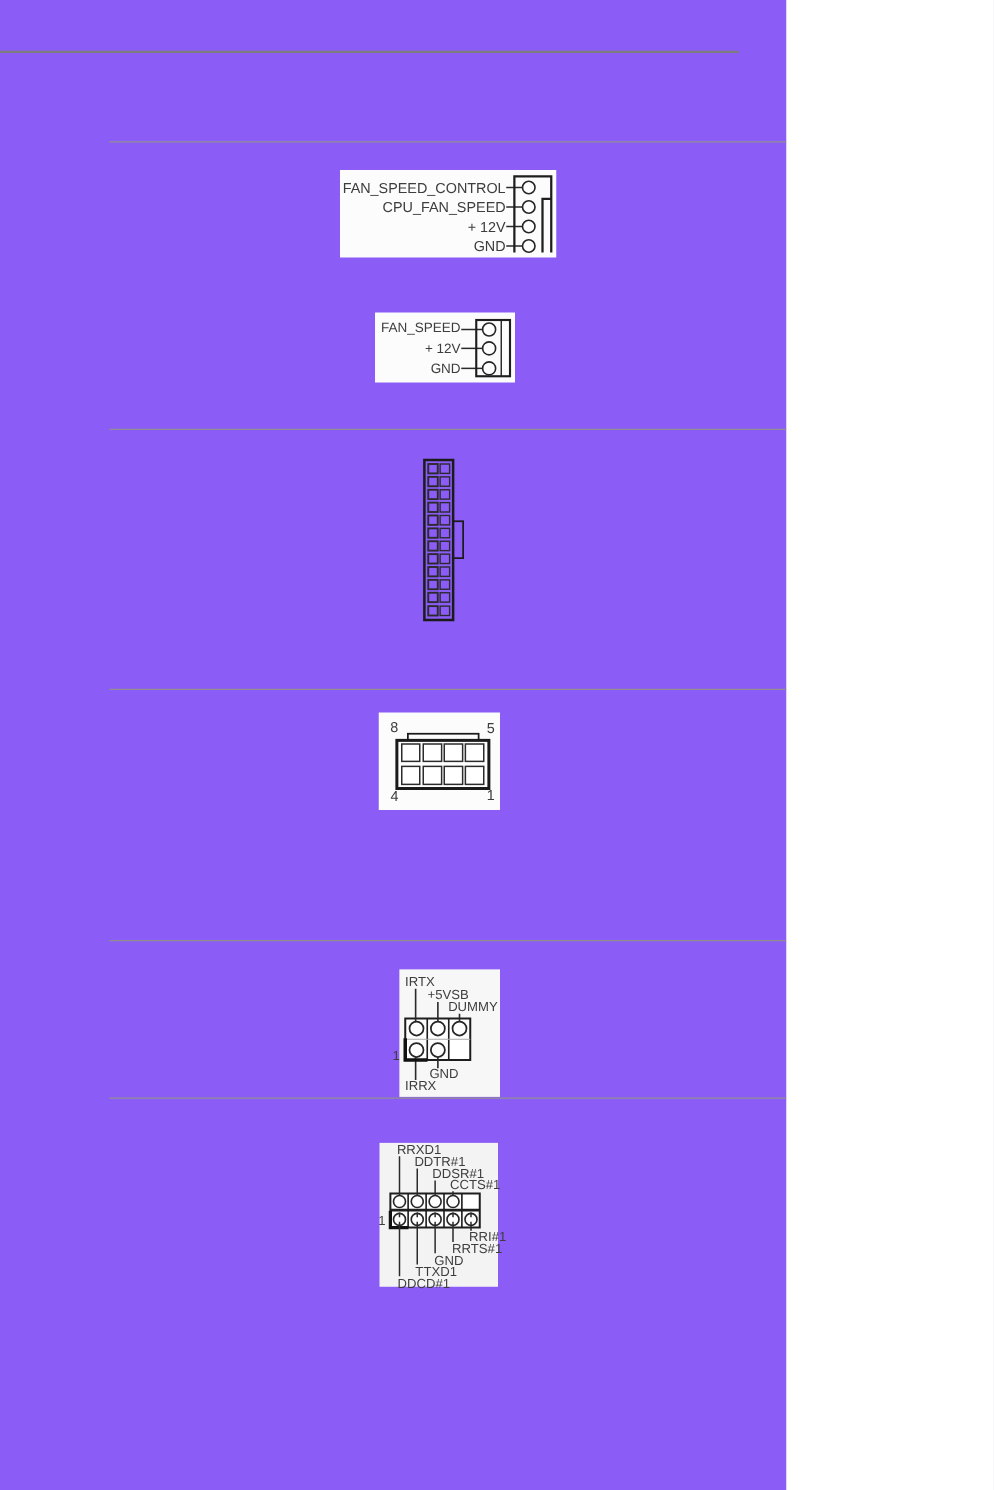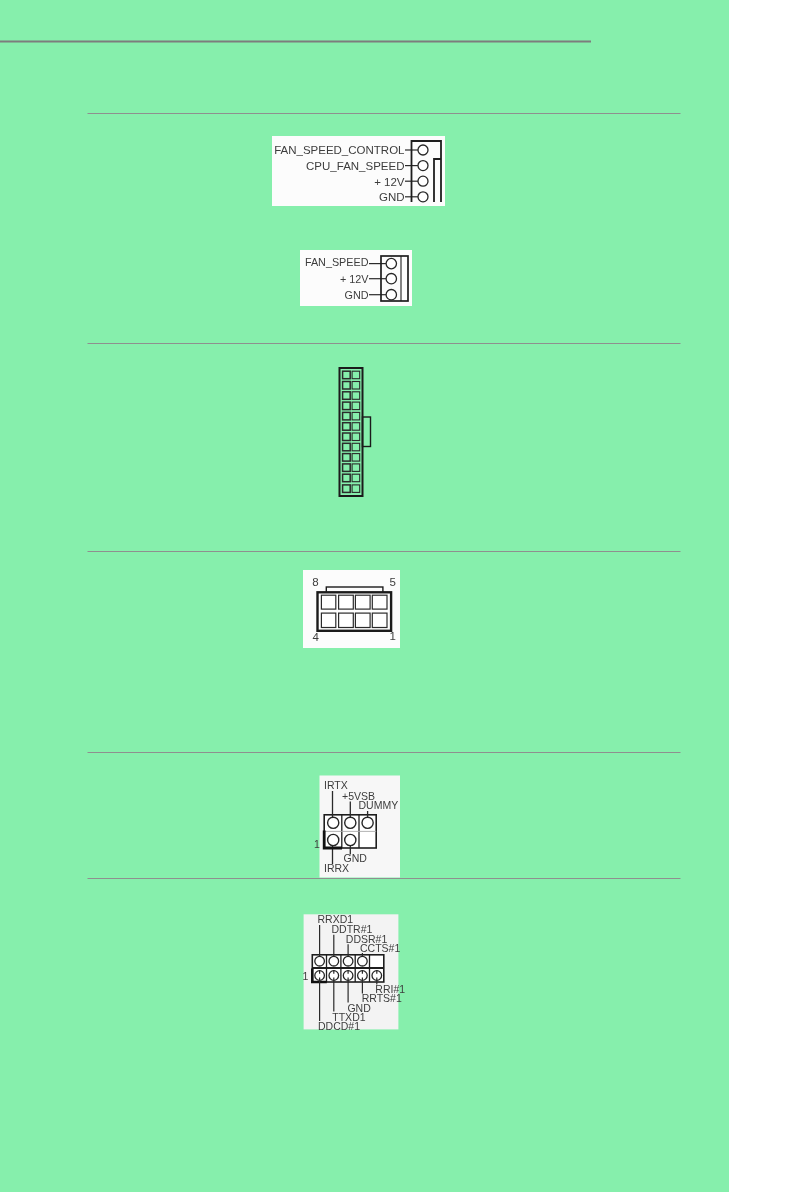--- a/index.html
+++ b/index.html
@@ -1,16 +1,16 @@
 <!DOCTYPE html>
 <html><head>
 <meta charset="utf-8">
 <style>
 html,body{margin:0;padding:0;background:#ffffff;}
-#page{position:relative;width:729px;height:1192px;background:#86efac;overflow:hidden;}
+#page{position:relative;width:629px;height:1192px;background:#8b5cf6;overflow:hidden;}
 svg{position:absolute;top:0;left:0;display:block;}
 text{font-family:"Liberation Sans",sans-serif;fill:#3d3d3d;}
 </style>
 </head>
 <body>
 <div id="page">
 <svg width="795" height="1192" viewBox="0 0 795 1192">
 
 <line x1="0" y1="41.5" x2="591" y2="41.5" stroke="#7d7d7d" stroke-width="1.8"></line>
 

